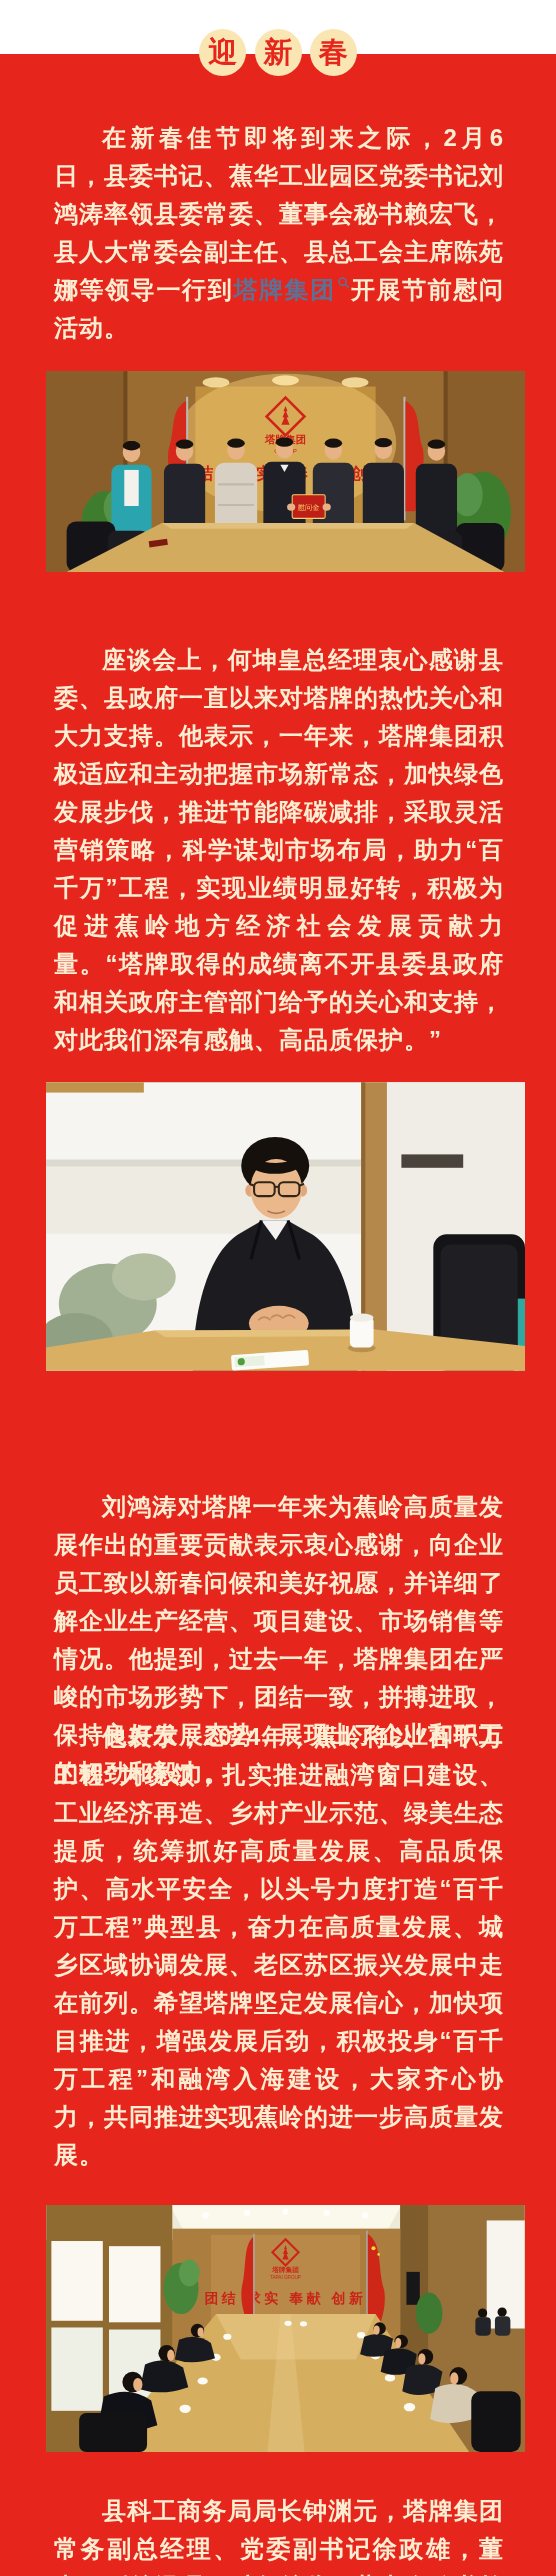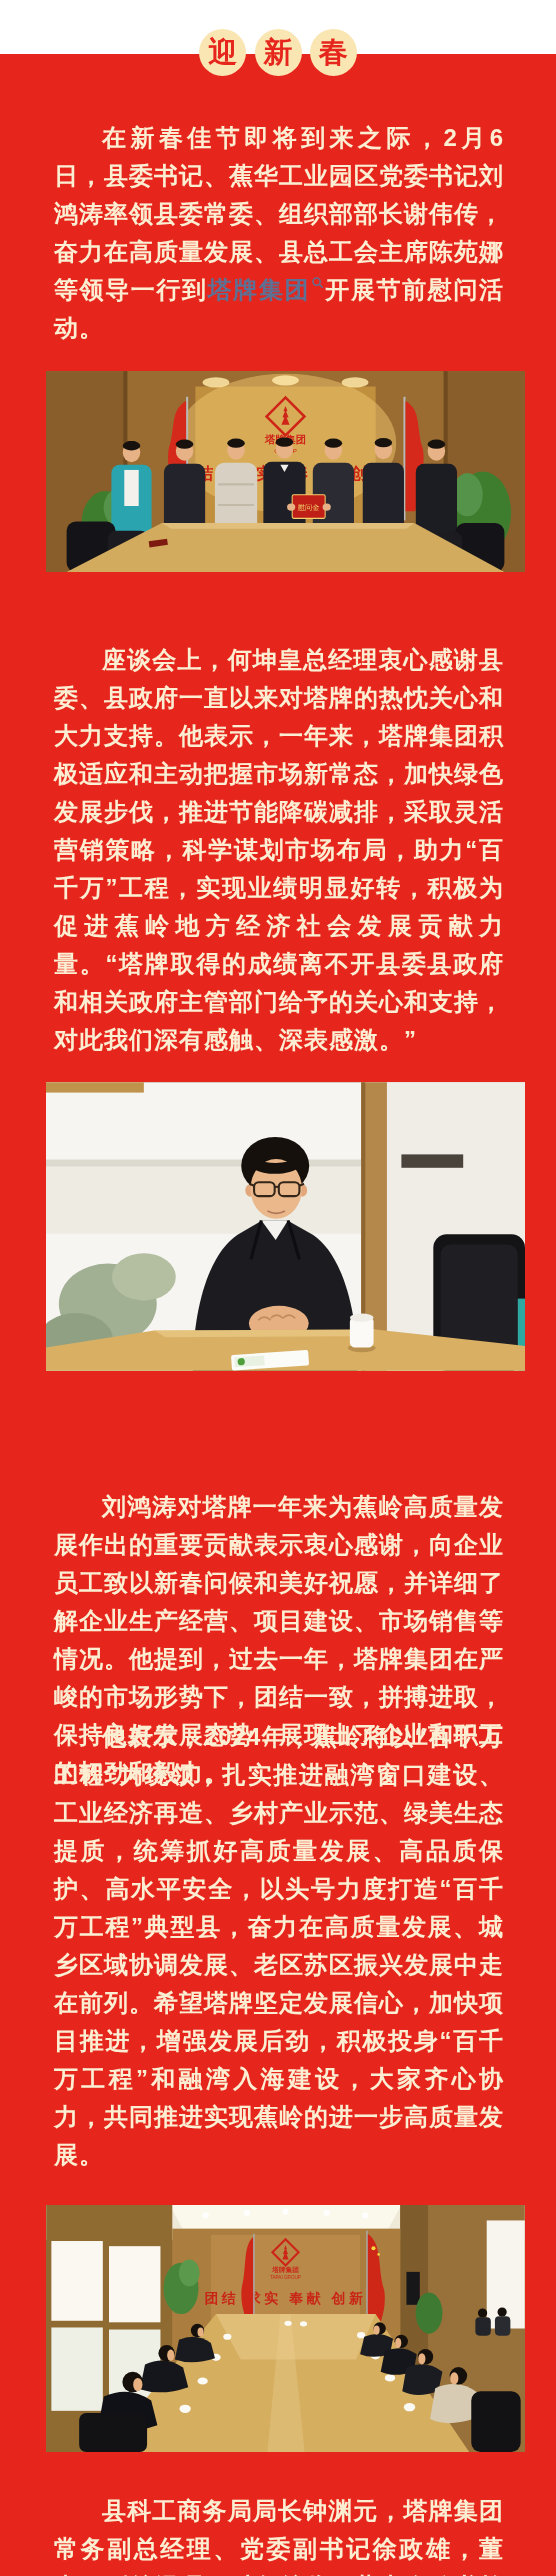--- a/index.html
+++ b/index.html
@@ -38,21 +38,21 @@
         <span>迎</span>
       </div>
     <div class="badge">
         <span>新</span>
       </div>
     <div class="badge">
         <span>春</span>
       </div>
   </div>
 
-  <p class="para p1"><span>在新春佳节即将到来之际，2月6日，县委书记、蕉华工业园区党委书记刘鸿涛率领县委常委、组织部部长谢伟传，奋力在高质量发展、县总工会主席陈苑娜等领导一行到</span><a class="inline-link"><span>塔牌集团</span><svg class="mag" width="13.4" height="13.4" viewBox="0 0 24 24">
+  <p class="para p1"><span>在新春佳节即将到来之际，2月6日，县委书记、蕉华工业园区党委书记刘鸿涛率领县委常委、董事会秘书赖宏飞，县人大常委会副主任、县总工会主席陈苑娜等领导一行到</span><a class="inline-link"><span>塔牌集团</span><svg class="mag" width="13.4" height="13.4" viewBox="0 0 24 24">
           <circle cx="10" cy="10" r="6.5" fill="none" stroke="#5e7195" stroke-width="2.6"></circle>
           <line x1="15" y1="15" x2="21" y2="21" stroke="#5e7195" stroke-width="2.6"></line>
         </svg></a><span>开展节前慰问活动。</span></p>
 
   <div class="photo ph1">
     <svg viewBox="0 0 930 390" width="479" height="201">
       <rect width="930" height="390" fill="#9a6c31"></rect>
       <rect x="0" width="150" height="390" fill="#8a5e2a"></rect>
       <rect x="780" width="150" height="390" fill="#8a5e2a"></rect>
       <rect x="150" width="8" height="390" fill="#6f4a1f"></rect>
@@ -140,21 +140,21 @@
       <g>
         <rect x="795" y="295" width="95" height="95" rx="18" fill="#141418"></rect>
         <rect x="730" y="312" width="78" height="78" rx="16" fill="#1b1b20"></rect>
       </g>
       <polygon points="40,390 890,390 715,295 225,295" fill="#d2ab5e"></polygon>
       <polygon points="225,295 715,295 700,306 243,306" fill="#e7c887" opacity="0.7"></polygon>
       <rect x="200" y="328" width="36" height="12" fill="#7e1b10" transform="rotate(-8 218 334)"></rect>
     </svg>
   </div>
 
-  <p class="para p2">座谈会上，何坤皇总经理衷心感谢县委、县政府一直以来对塔牌的热忱关心和大力支持。他表示，一年来，塔牌集团积极适应和主动把握市场新常态，加快绿色发展步伐，推进节能降碳减排，采取灵活营销策略，科学谋划市场布局，助力“百千万”工程，实现业绩明显好转，积极为促进蕉岭地方经济社会发展贡献力量。“塔牌取得的成绩离不开县委县政府和相关政府主管部门给予的关心和支持，对此我们深有感触、深表感激。”</p>
+  <p class="para p2">座谈会上，何坤皇总经理衷心感谢县委、县政府一直以来对塔牌的热忱关心和大力支持。他表示，一年来，塔牌集团积极适应和主动把握市场新常态，加快绿色发展步伐，推进节能降碳减排，采取灵活营销策略，科学谋划市场布局，助力“百千万”工程，实现业绩明显好转，积极为促进蕉岭地方经济社会发展贡献力量。“塔牌取得的成绩离不开县委县政府和相关政府主管部门给予的关心和支持，对此我们深有感触、高品质保护。”</p>
 
   <div class="photo ph2">
     <svg viewBox="0 0 930 560" width="479" height="289">
       <rect width="930" height="560" fill="#f6f5f1"></rect>
       <rect y="150" width="615" height="14" fill="#dcd9cf"></rect>
       <rect y="164" width="615" height="130" fill="#edebe2"></rect>
       <rect width="190" height="20" fill="#c0934d"></rect>
       <rect x="612" width="50" height="560" fill="#b4884a"></rect>
       <rect x="612" width="8" height="560" fill="#8f6632"></rect>
       <rect x="662" width="268" height="560" fill="#f0ede7"></rect>

